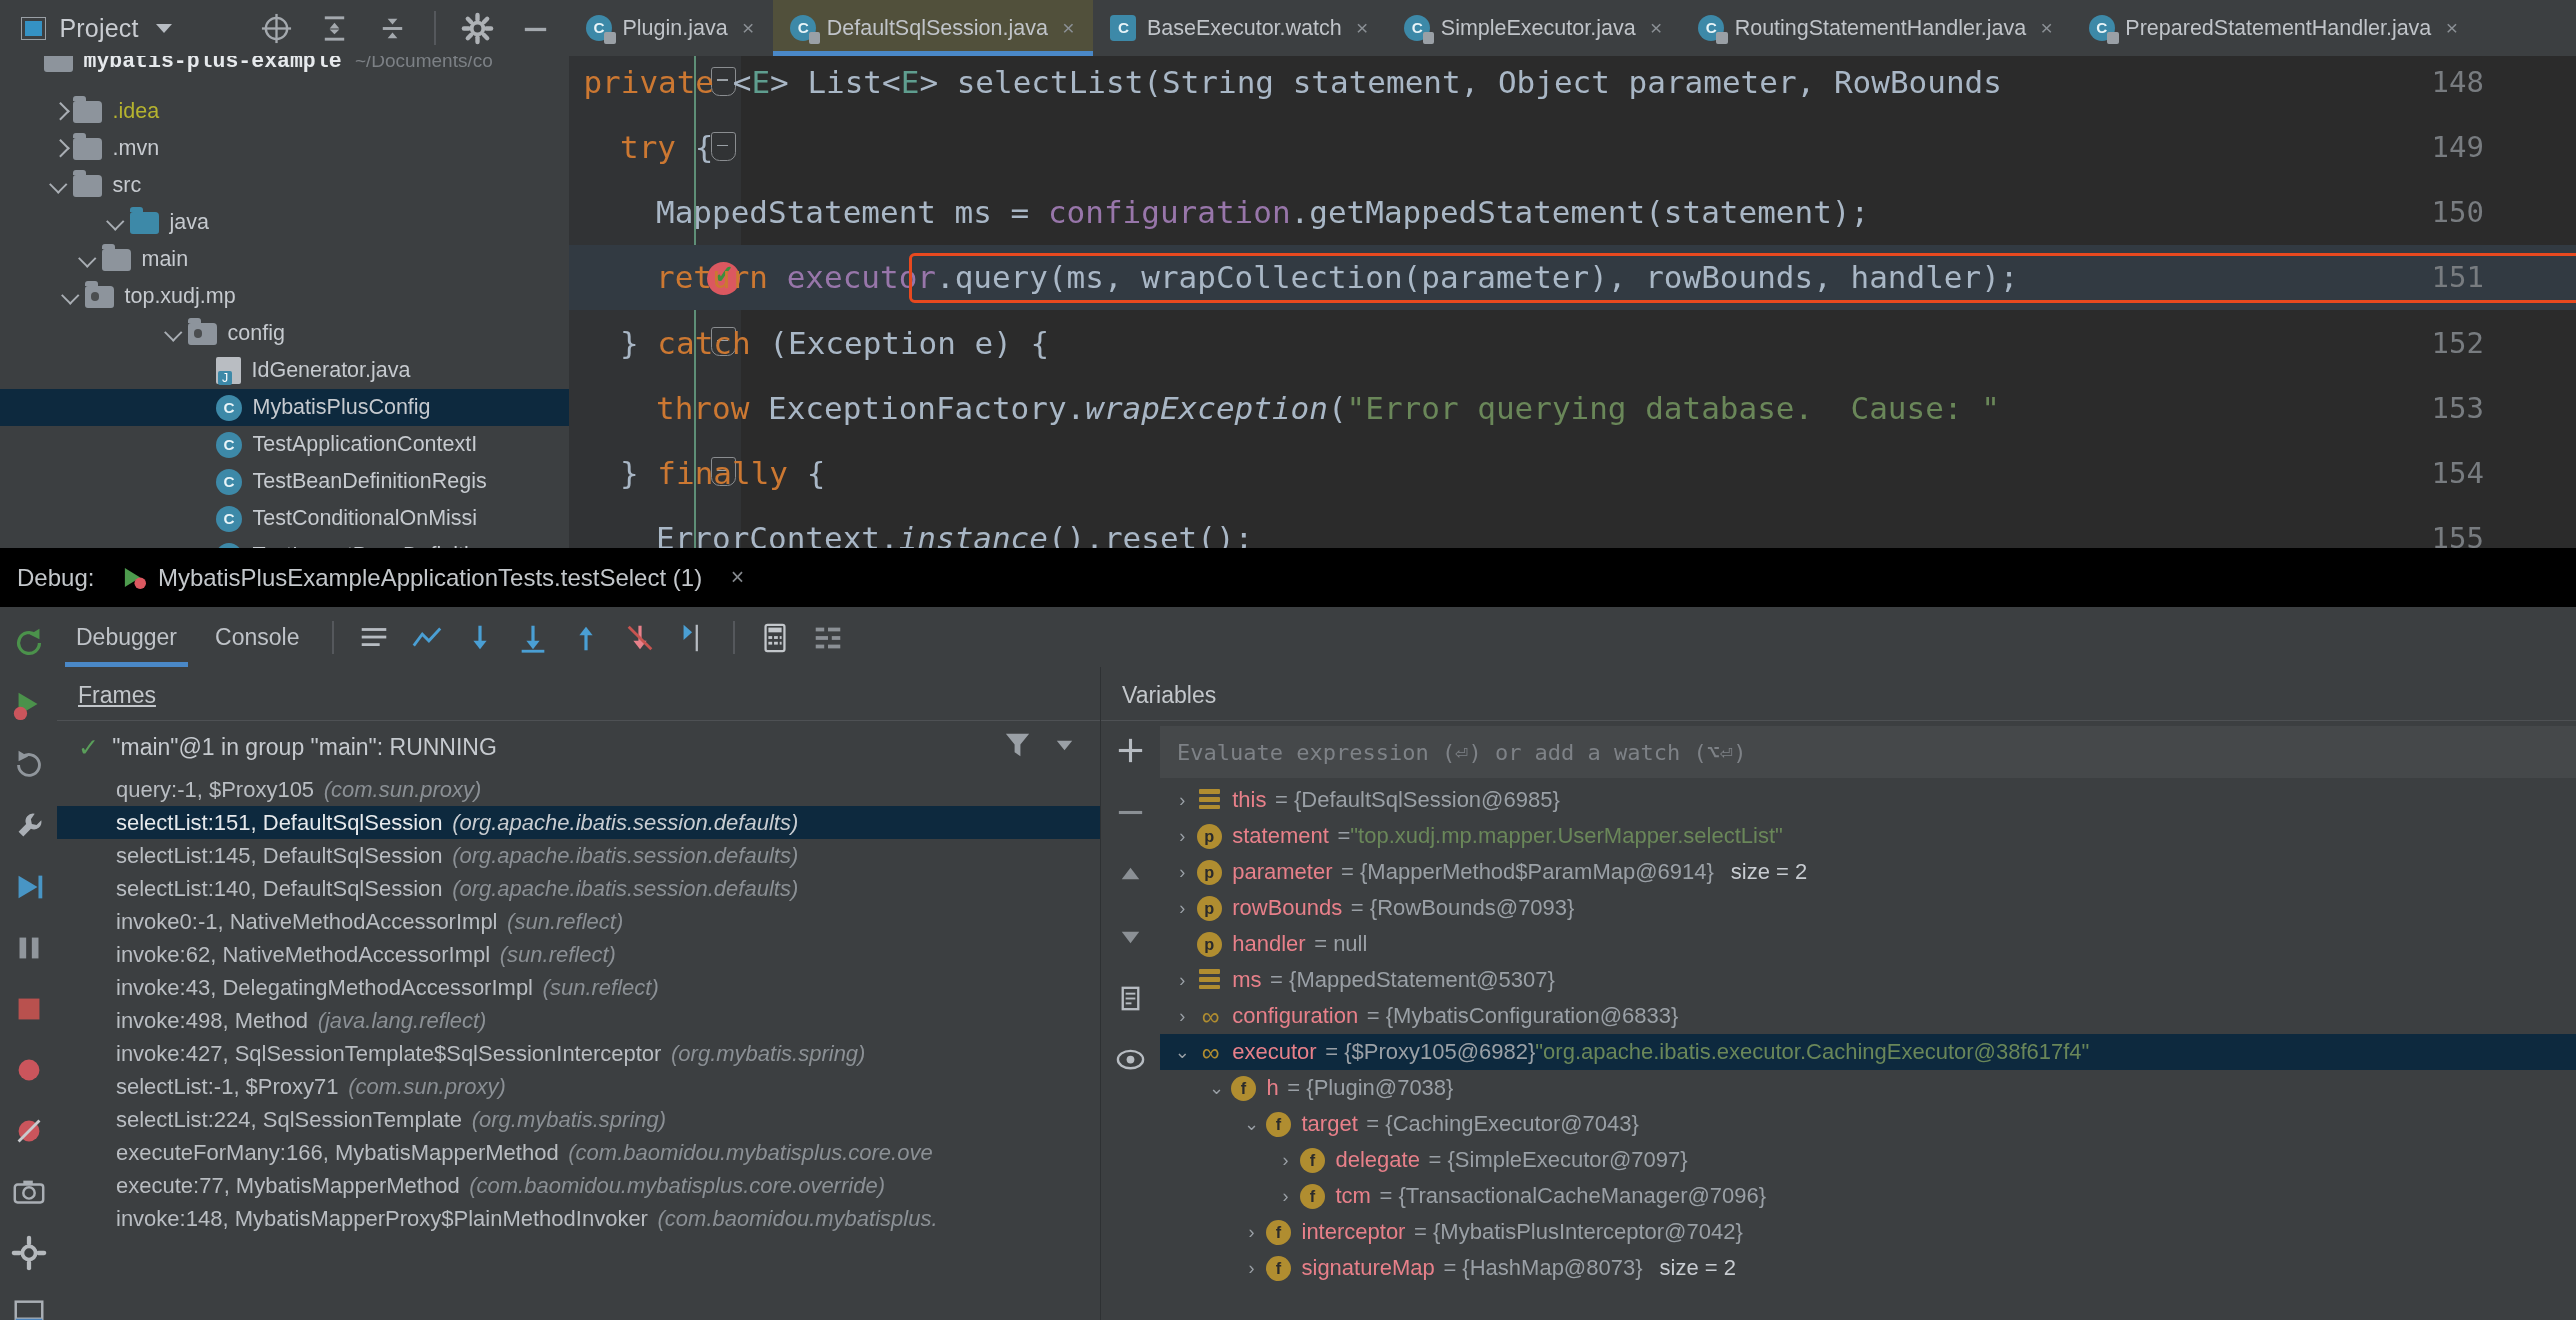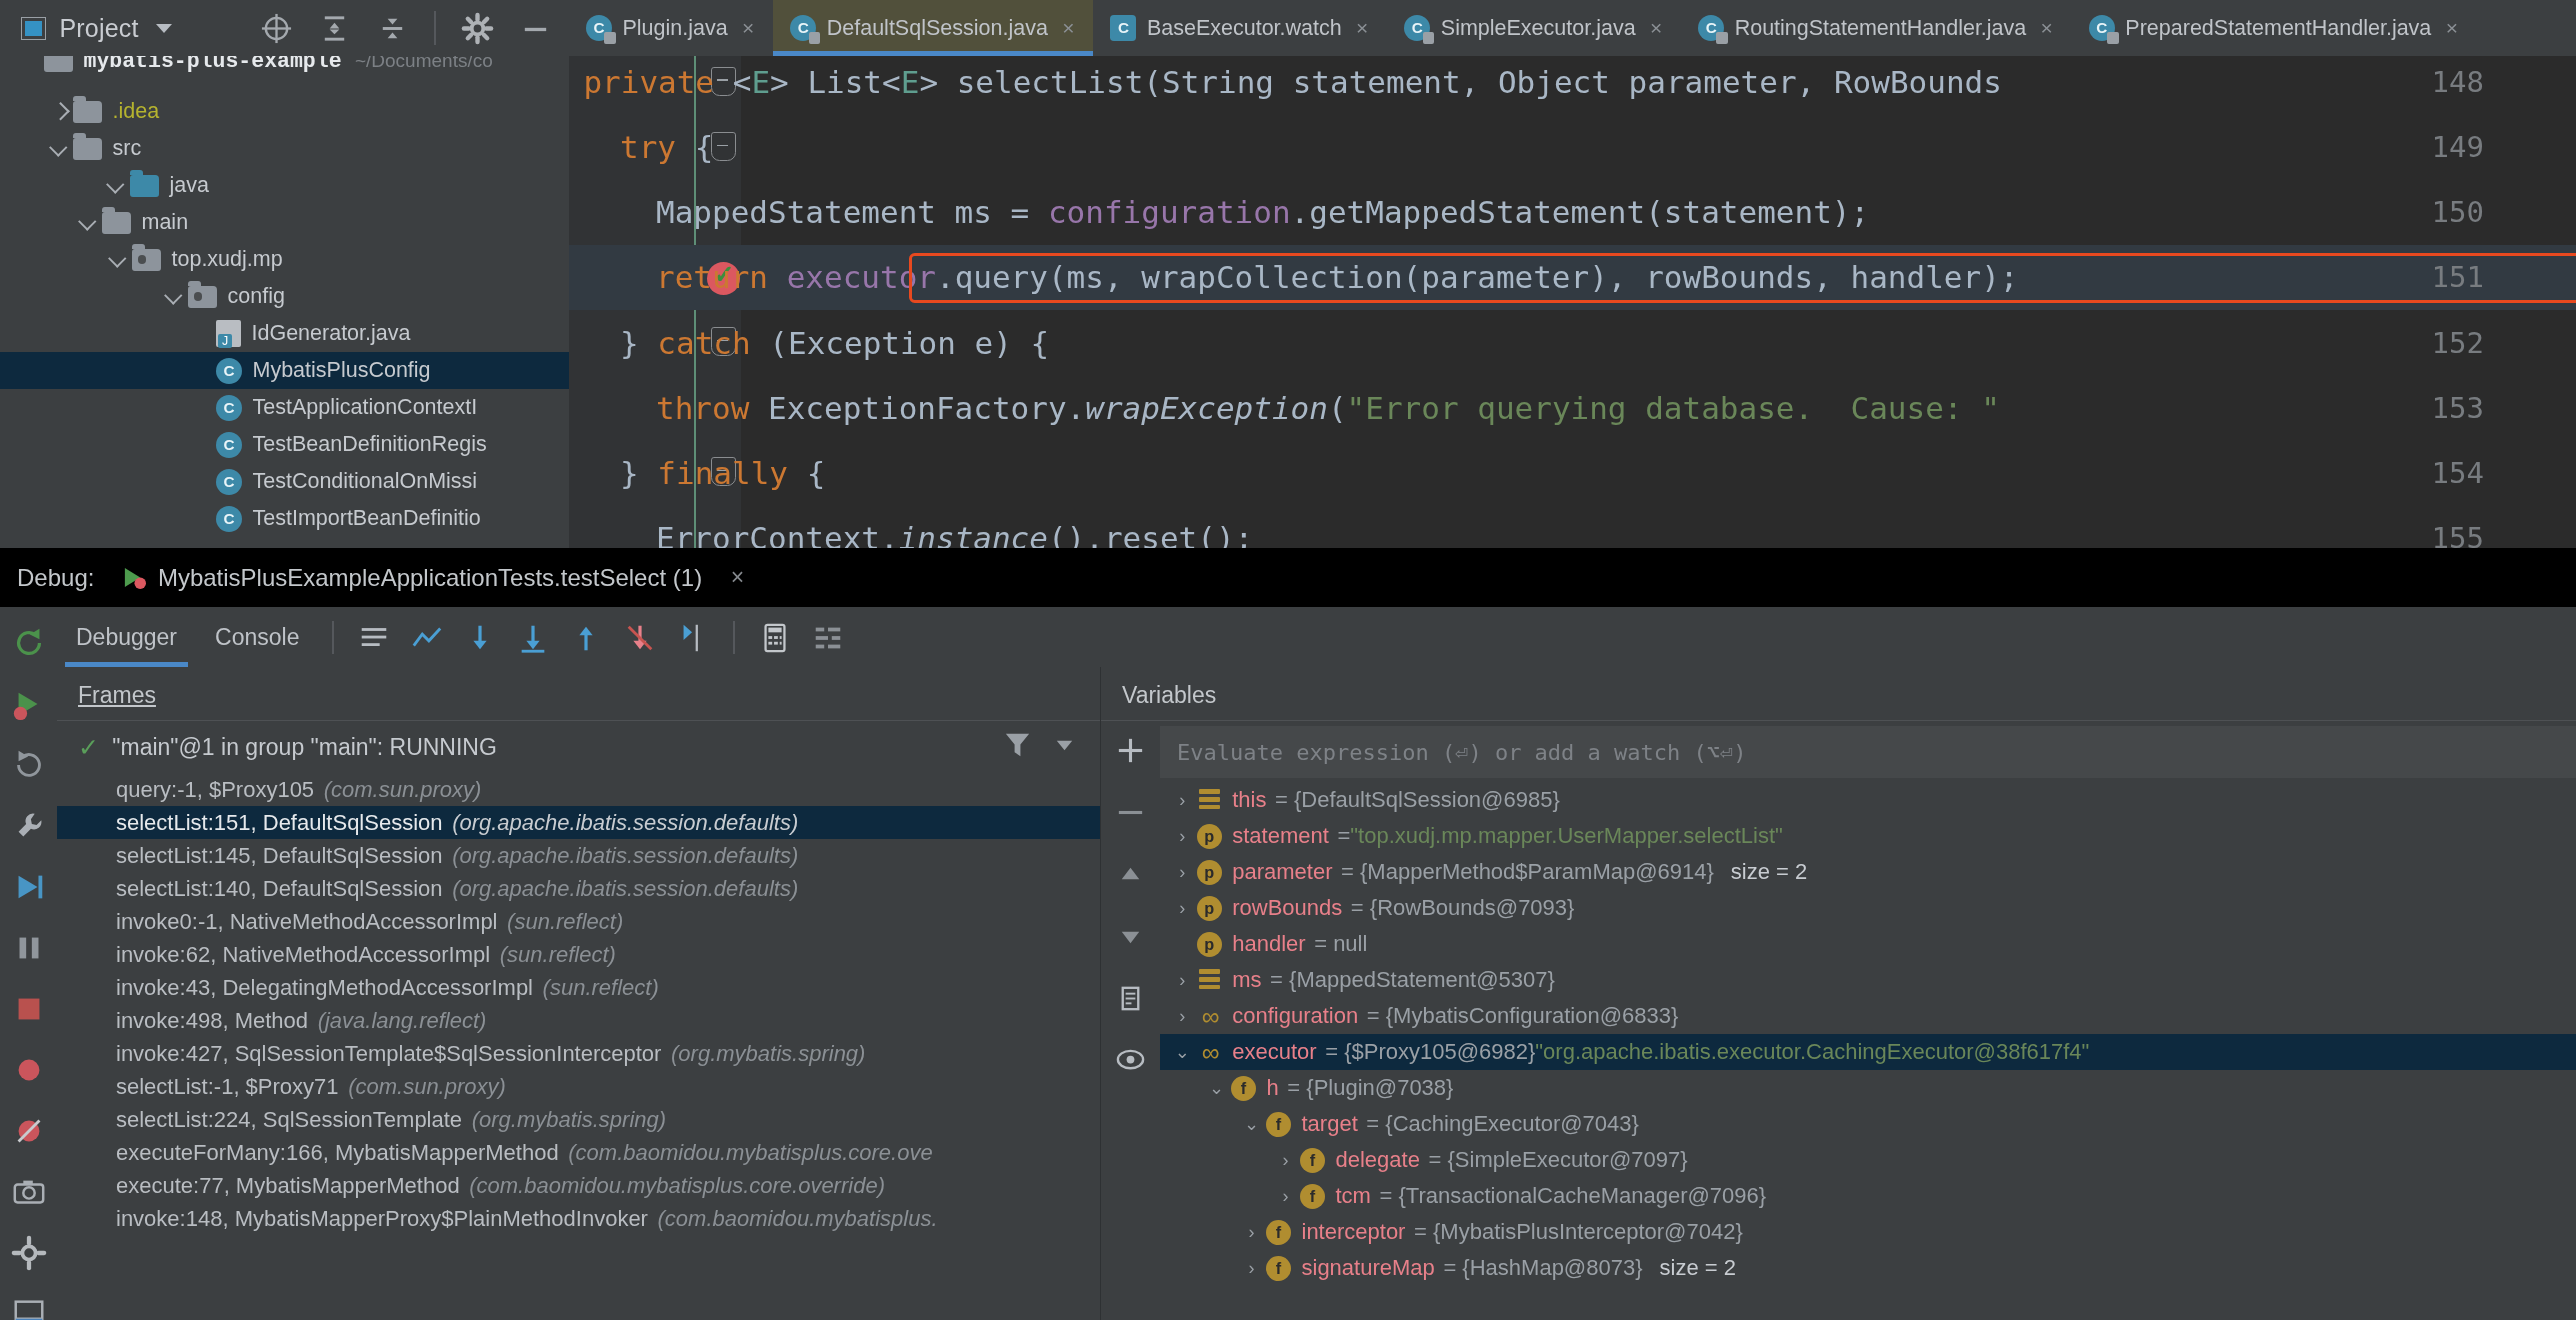--- a/index.html
+++ b/index.html
@@ -221,35 +221,40 @@
       <span class="modroot">mybatis-plus-example</span>
       <span class="modpath">~/Documents/co</span>
     </div>
     <div id="tree-rows">
         <div class="trow" style="padding-left: 46px;">
           <span class="arrow r"></span>
           <span class="fld"></span>
           <span class="tlbl yellow">.idea</span>
         </div>
         <div class="trow" style="padding-left: 46px;">
+          <span class="arrow r"></span>
+          <span class="fld"></span>
+          <span class="tlbl">.mvn</span>
+        </div>
+        <div class="trow" style="padding-left: 46px;">
           <span class="arrow d"></span>
           <span class="fld"></span>
           <span class="tlbl">src</span>
         </div>
         <div class="trow" style="padding-left: 103px;">
           <span class="arrow d"></span>
           <span class="fld src"></span>
           <span class="tlbl">java</span>
         </div>
         <div class="trow" style="padding-left: 75px;">
           <span class="arrow d"></span>
           <span class="fld"></span>
           <span class="tlbl">main</span>
         </div>
-        <div class="trow" style="padding-left: 105px;">
+        <div class="trow" style="padding-left: 58px;">
           <span class="arrow d"></span>
           <span class="fld pkg"></span>
           <span class="tlbl">top.xudj.mp</span>
         </div>
         <div class="trow" style="padding-left: 161px;">
           <span class="arrow d"></span>
           <span class="fld pkg"></span>
           <span class="tlbl">config</span>
         </div>
         <div class="trow" style="padding-left: 189px;">

